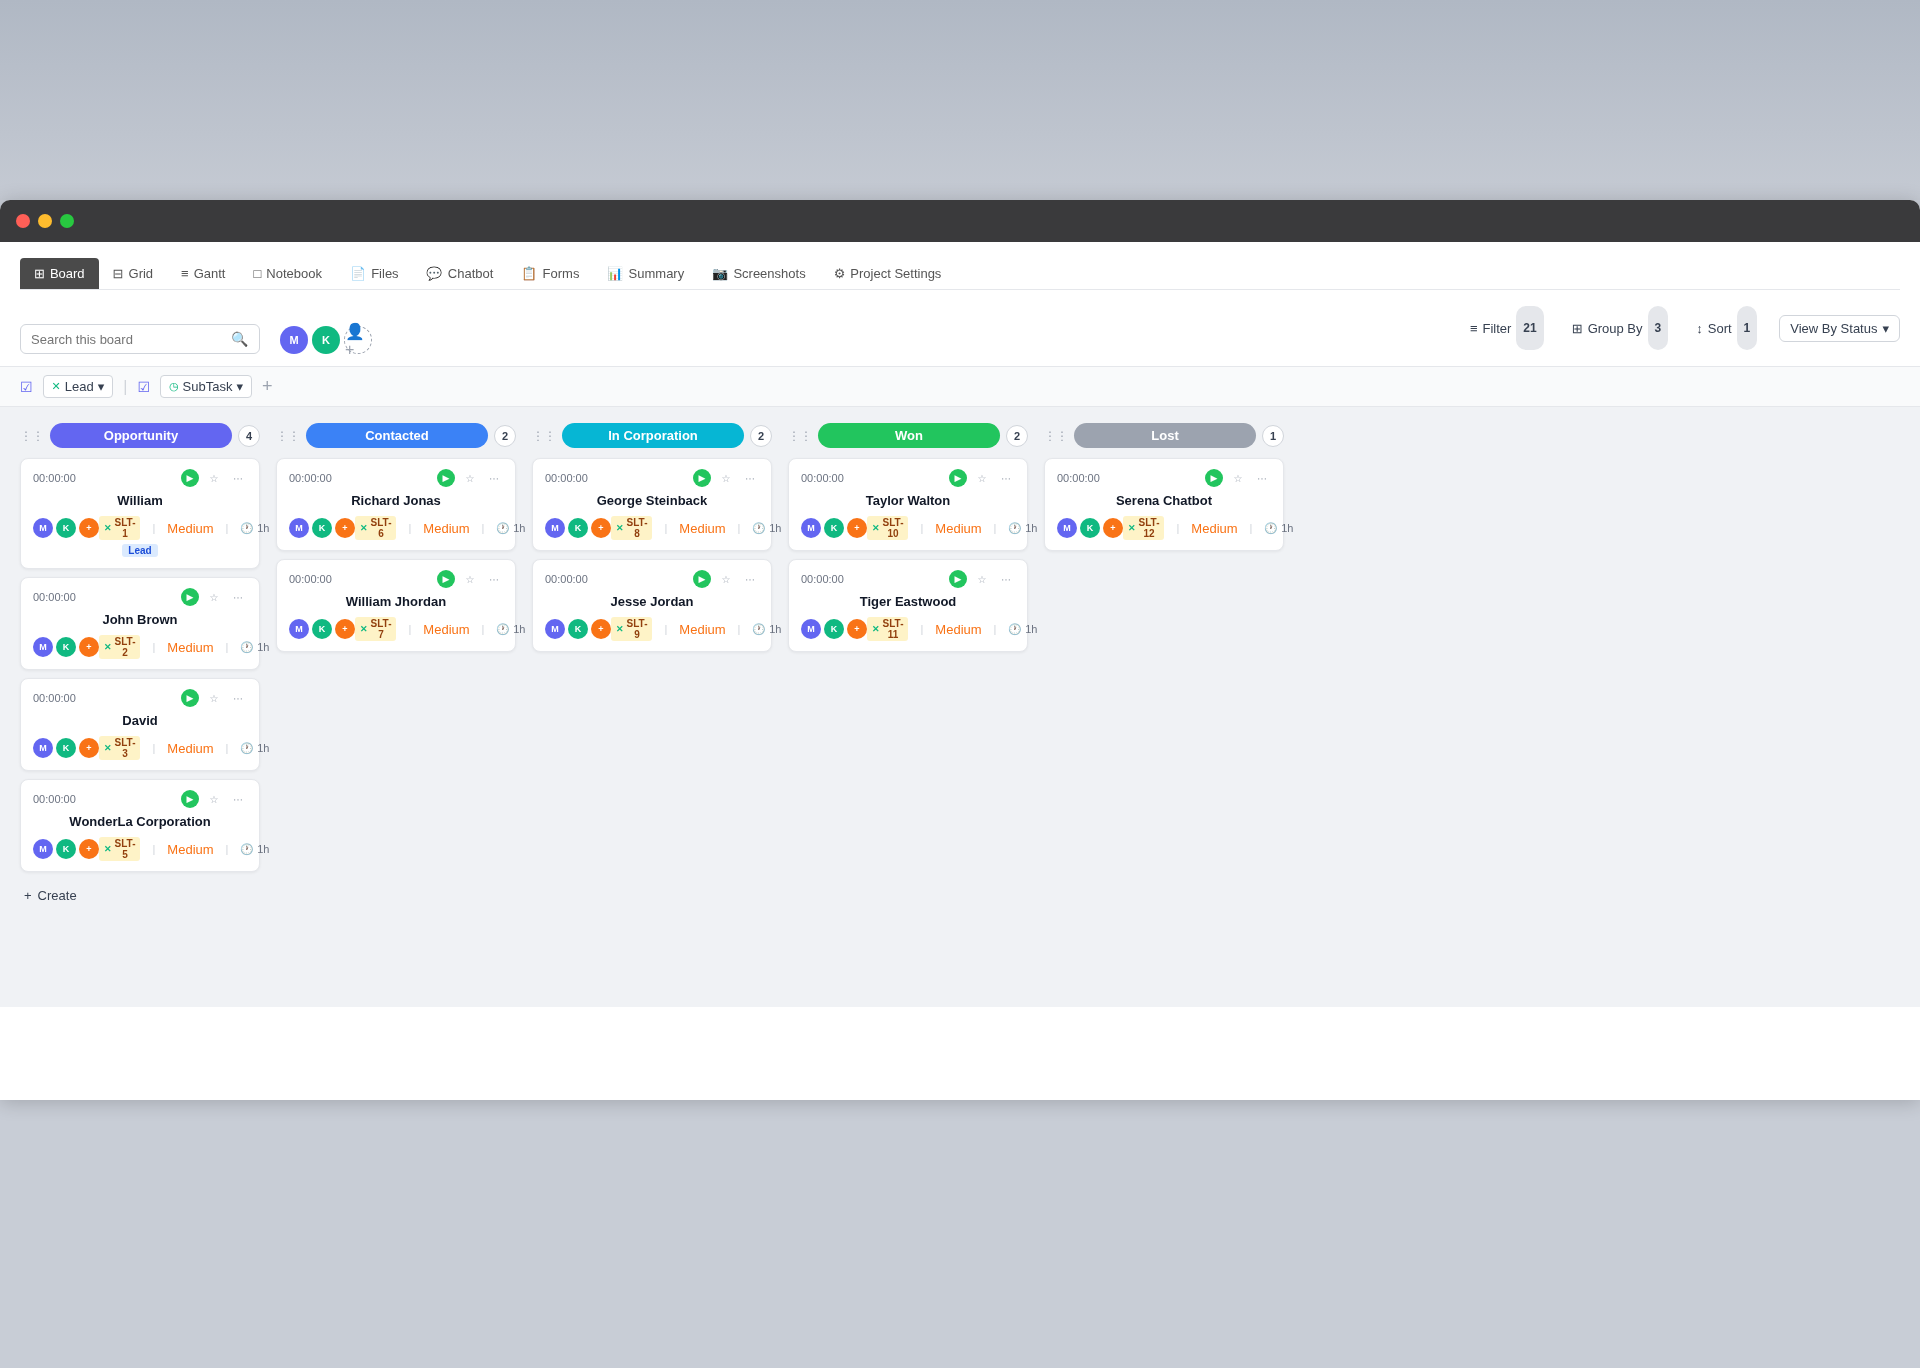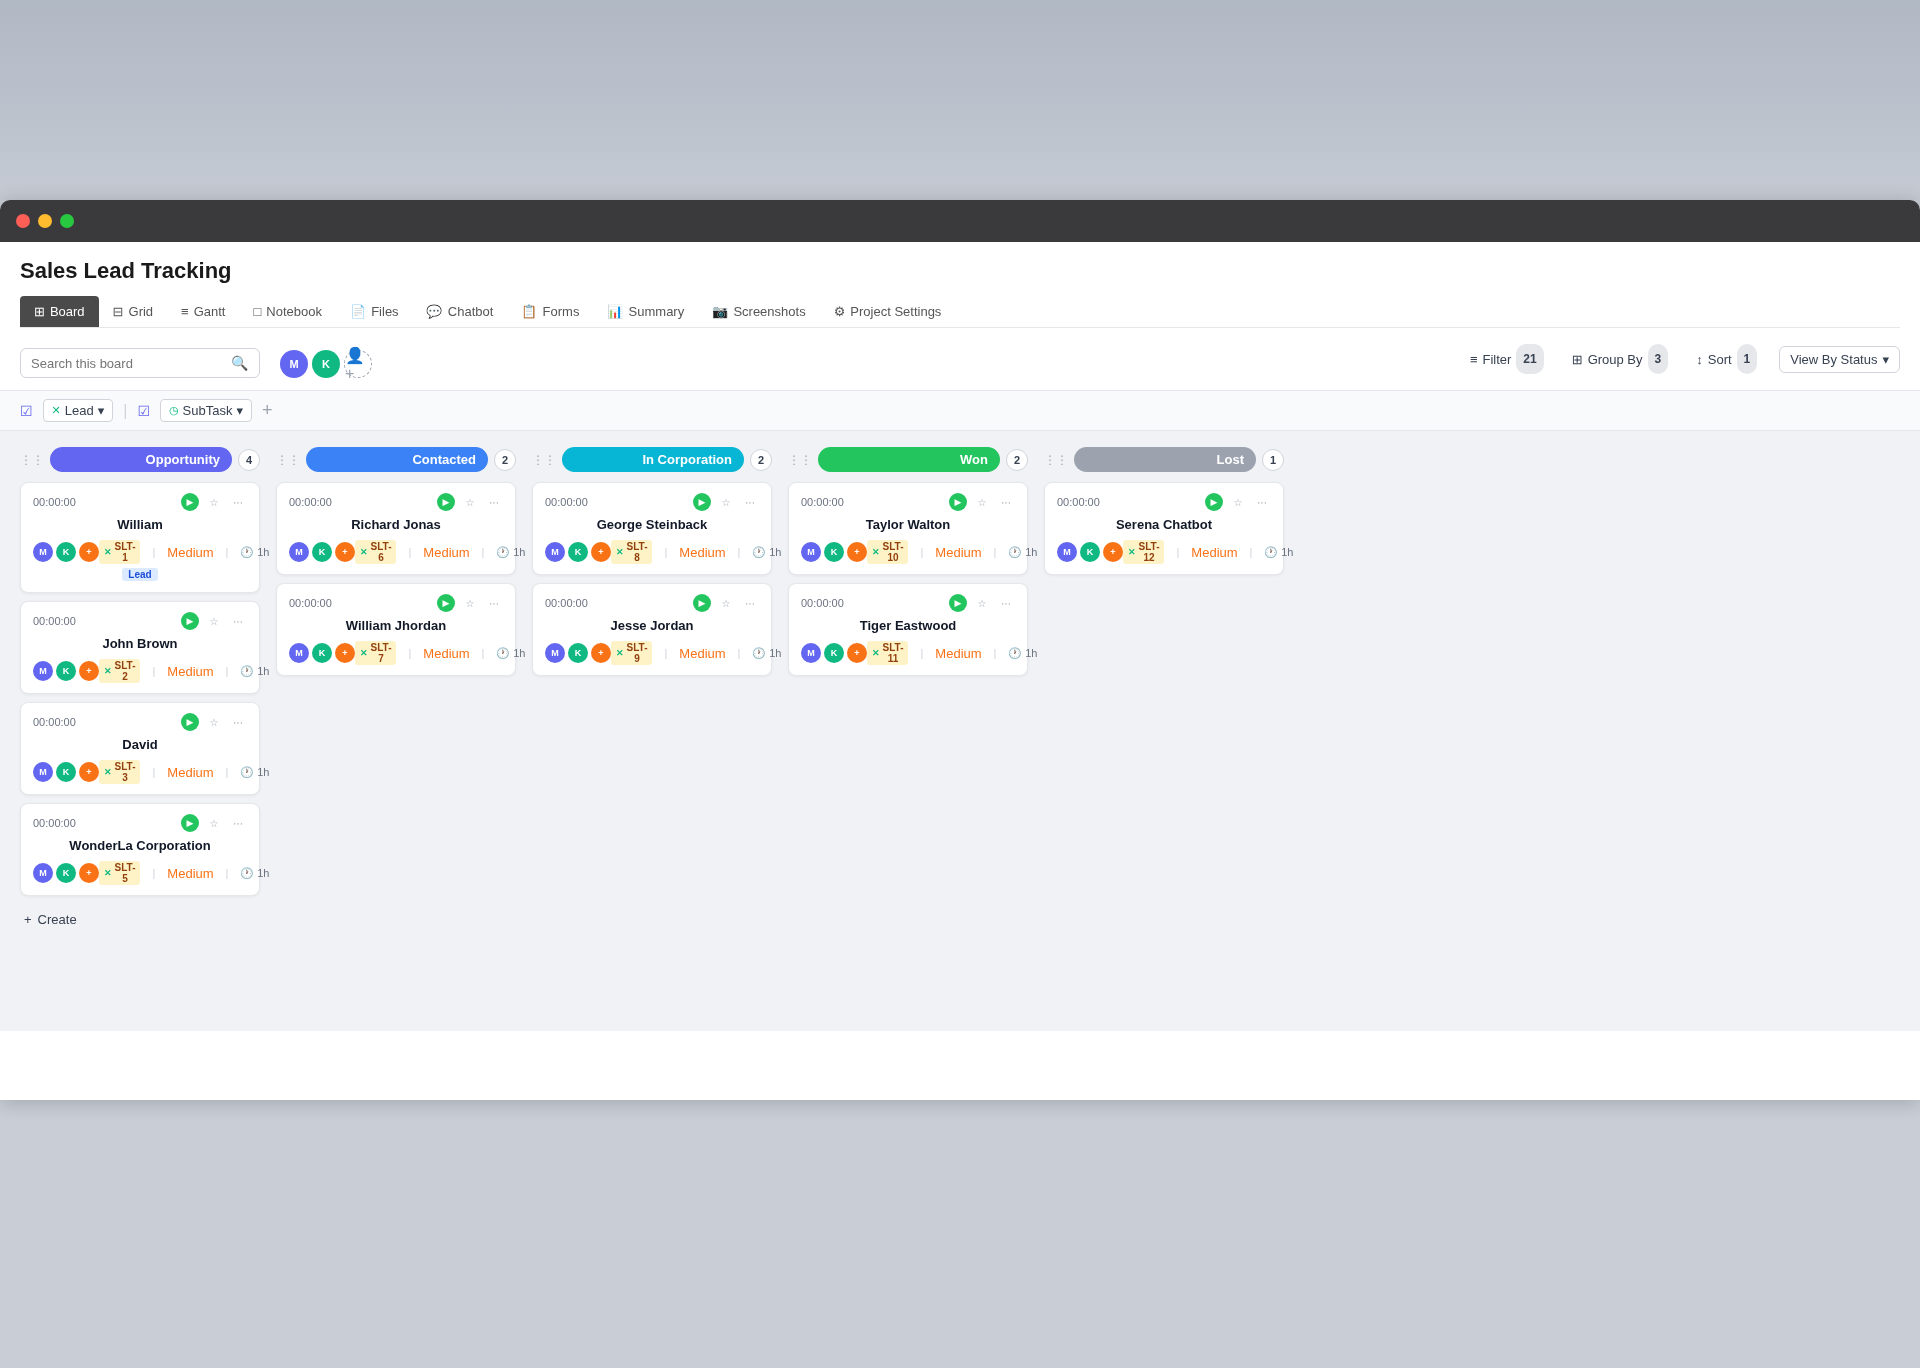--- a/index.html
+++ b/index.html
@@ -122,21 +122,21 @@
     .toolbar-right { display: flex; align-items: center; gap: 16px; }
 
     .toolbar-btn {
       display: flex; align-items: center; gap: 5px;
       font-size: 13px; color: #374151; cursor: pointer;
       padding: 4px 6px; border-radius: 4px;
     }
 
     .toolbar-btn .count {
       background: #e5e7eb; border-radius: 10px;
-      padding: 8px 7px; font-size: 12px; font-weight: 600; color: #374151;
+      padding: 15px 7px; font-size: 12px; font-weight: 600; color: #374151;
     }
 
     .view-by-btn {
       display: flex; align-items: center; gap: 5px;
       font-size: 13px; color: #374151; cursor: pointer;
       border: 1px solid #d1d5db; border-radius: 6px; padding: 5px 10px;
     }
 
     .subbar {
       display: flex; align-items: center;
@@ -177,21 +177,21 @@
     .column-header {
       display: flex; align-items: center; gap: 6px;
       margin-bottom: 10px;
     }
 
     .drag-handle { color: #9ca3af; font-size: 12px; cursor: grab; }
 
     .column-label {
       flex: 1; padding: 5px 12px;
       border-radius: 20px; font-size: 13px; font-weight: 600;
-      color: #fff; text-align: right;
+      color: #fff; text-align: center;
     }
 
     .col-opportunity { background: #6366f1; }
     .col-contacted { background: #3b82f6; }
     .col-negotiation { background: #06b6d4; }
     .col-won { background: #22c55e; }
     .col-lost { background: #9ca3af; }
 
     .column-count {
       background: #fff; border-radius: 50%;
@@ -277,21 +277,20 @@
 
 <div class="window">
   <div class="window-chrome">
     <div class="traffic-light tl-red"></div>
     <div class="traffic-light tl-yellow"></div>
     <div class="traffic-light tl-green"></div>
   </div>
 
   <div class="app-content">
     <div class="app-header">
-      <div class="app-title">Sales Lead Tracking</div>
 
       <nav class="nav-tabs">
         <div class="nav-tab active">
           <span class="tab-icon">⊞</span>
           <span>Board</span>
         </div>
         <div class="nav-tab">
           <span class="tab-icon">⊟</span>
           <span>Grid</span>
         </div>

